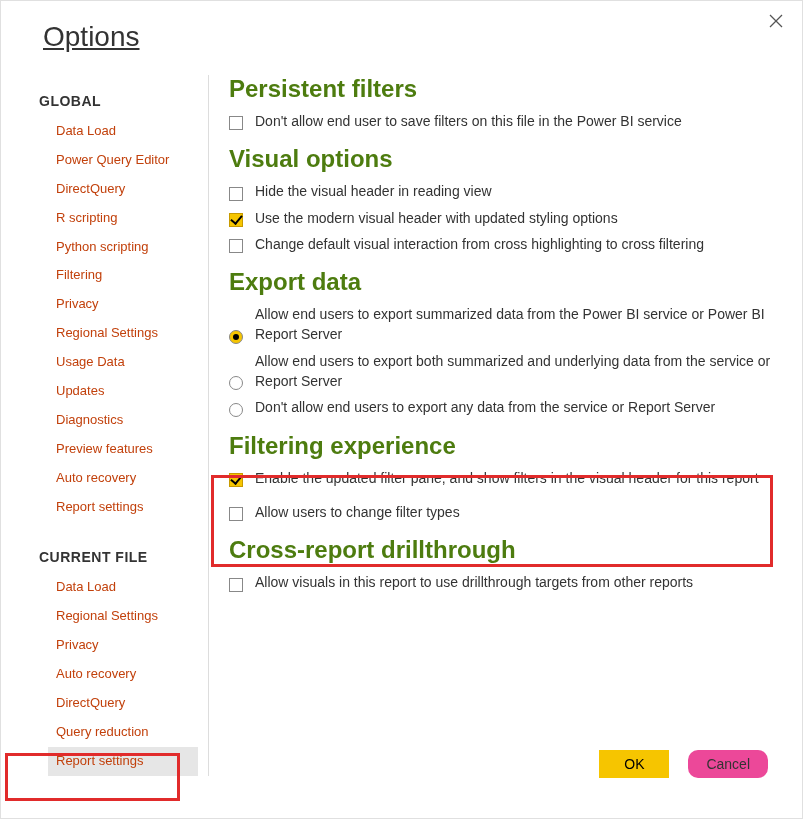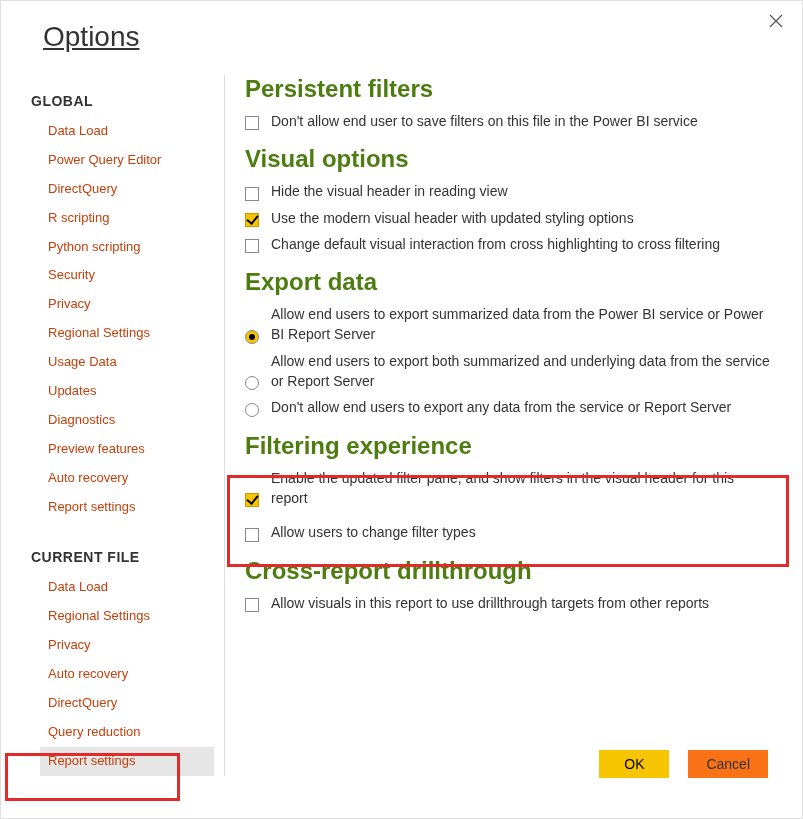--- a/index.html
+++ b/index.html
@@ -35,22 +35,22 @@
     font-weight: 300;
     color: #333;
     padding: 20px 0 10px 42px;
     text-decoration: underline;
   }
   .body {
     display: flex;
     padding-top: 12px;
   }
   .sidebar {
-    width: 224px;
-    padding-left: 30px;
+    width: 208px;
+    padding-left: 38px;
     padding-right: 10px;
     border-right: 1px solid #ddd;
     min-height: 660px;
     position: relative;
   }
   .side-section-title {
     font-weight: 600;
     letter-spacing: 0.5px;
     color: #333;
     margin-top: 18px;
@@ -174,22 +174,23 @@
     text-align: center;
     cursor: pointer;
     font-size: 14px;
     border: none;
   }
   .btn-primary {
     background: #f6c500;
     color: #000;
   }
   .btn-secondary {
-    background: #f97316;
-    color: #333;
+    background: #ec4899;
+    color: #333;
+    border-radius: 10px;
   }
 </style>
 </head>
 <body>
 
 <div class="dialog">
 
   <div class="close-btn">
     <svg viewBox="0 0 14 14">
         <line x1="1" y1="1" x2="13" y2="13"></line>
@@ -201,21 +202,21 @@
 
   <div class="body">
 
     <div class="sidebar">
       <div class="side-section-title">GLOBAL</div>
       <div class="side-item">Data Load</div>
       <div class="side-item">Power Query Editor</div>
       <div class="side-item">DirectQuery</div>
       <div class="side-item">R scripting</div>
       <div class="side-item">Python scripting</div>
-      <div class="side-item">Security</div>
+      <div class="side-item">Filtering</div>
       <div class="side-item">Privacy</div>
       <div class="side-item">Regional Settings</div>
       <div class="side-item">Usage Data</div>
       <div class="side-item">Updates</div>
       <div class="side-item">Diagnostics</div>
       <div class="side-item">Preview features</div>
       <div class="side-item">Auto recovery</div>
       <div class="side-item">Report settings</div>
 
       <div class="side-section-title" style="margin-top:28px">CURRENT FILE</div>

